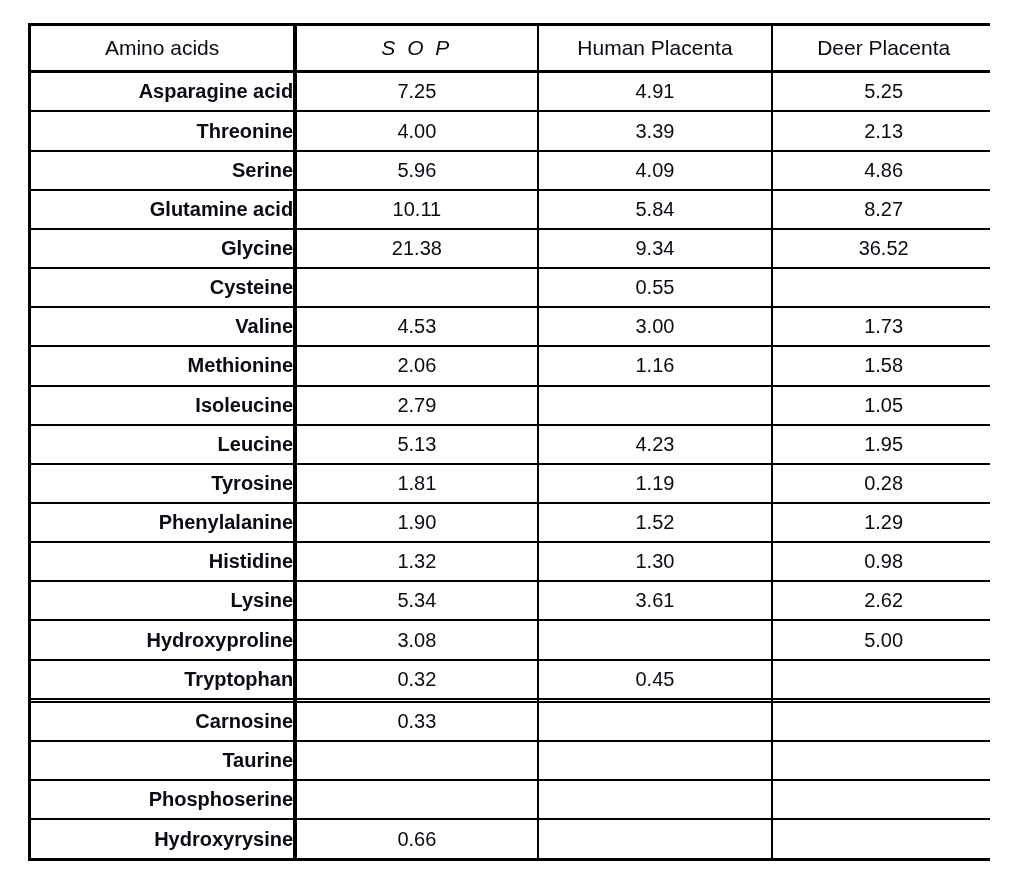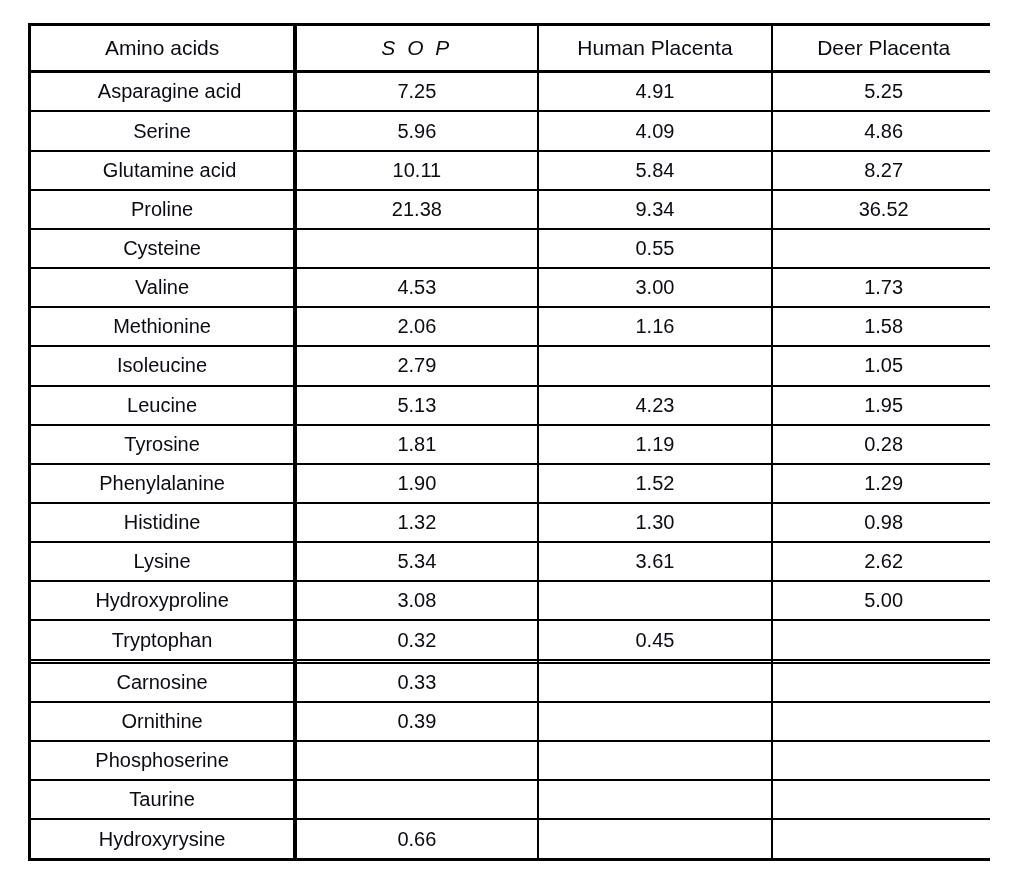--- a/index.html
+++ b/index.html
@@ -52,22 +52,23 @@
   }
   table.amino td.name-cell,
   table.amino th.name-header {
     border-right: 4px solid #000000;
   }
   table.amino td {
     font-size: 20px;
     color: #0b0b14;
   }
   td.name-cell {
-    text-align: center;
+    text-align: right;
     padding-left: 3px;
+    font-weight: bold;
   }
   td.name-cell.indent { padding-left: 15px; }
   td.num-cell { text-align: center; }
   .red { color: var(--red, #cc372a); }
 </style>
 </head>
 <body>
 
 <div id="stage">
   <table class="amino">
@@ -86,33 +87,39 @@
       </tr>
     </thead>
     <tbody>
         <tr>
           <td class="name-cell indent">Asparagine acid</td>
           <td class="num-cell red">7.25</td>
           <td class="num-cell">4.91</td>
           <td class="num-cell">5.25</td>
         </tr>
         <tr>
+          <td class="name-cell red">Threonine</td>
+          <td class="num-cell red">4.00</td>
+          <td class="num-cell">3.39</td>
+          <td class="num-cell">2.13</td>
+        </tr>
+        <tr>
           <td class="name-cell">Serine</td>
           <td class="num-cell red">5.96</td>
           <td class="num-cell">4.09</td>
           <td class="num-cell">4.86</td>
         </tr>
         <tr>
           <td class="name-cell indent">Glutamine acid</td>
           <td class="num-cell red">10.11</td>
           <td class="num-cell">5.84</td>
           <td class="num-cell">8.27</td>
         </tr>
         <tr>
-          <td class="name-cell">Proline</td>
+          <td class="name-cell">Glycine</td>
           <td class="num-cell red">21.38</td>
           <td class="num-cell">9.34</td>
           <td class="num-cell">36.52</td>
         </tr>
         <tr>
           <td class="name-cell">Cysteine</td>
           <td class="num-cell red"></td>
           <td class="num-cell">0.55</td>
           <td class="num-cell"></td>
         </tr>
@@ -182,33 +189,27 @@
           <td class="num-cell"></td>
           <td class="num-cell"></td>
         </tr>
         <tr>
           <td class="name-cell">Carnosine</td>
           <td class="num-cell red">0.33</td>
           <td class="num-cell"></td>
           <td class="num-cell"></td>
         </tr>
         <tr>
-          <td class="name-cell">Ornithine</td>
-          <td class="num-cell red">0.39</td>
+          <td class="name-cell">Taurine</td>
+          <td class="num-cell red"></td>
           <td class="num-cell"></td>
           <td class="num-cell"></td>
         </tr>
         <tr>
           <td class="name-cell">Phosphoserine</td>
-          <td class="num-cell red"></td>
-          <td class="num-cell"></td>
-          <td class="num-cell"></td>
-        </tr>
-        <tr>
-          <td class="name-cell">Taurine</td>
           <td class="num-cell red"></td>
           <td class="num-cell"></td>
           <td class="num-cell"></td>
         </tr>
         <tr>
           <td class="name-cell">Hydroxyrysine</td>
           <td class="num-cell red">0.66</td>
           <td class="num-cell"></td>
           <td class="num-cell"></td>
         </tr>

